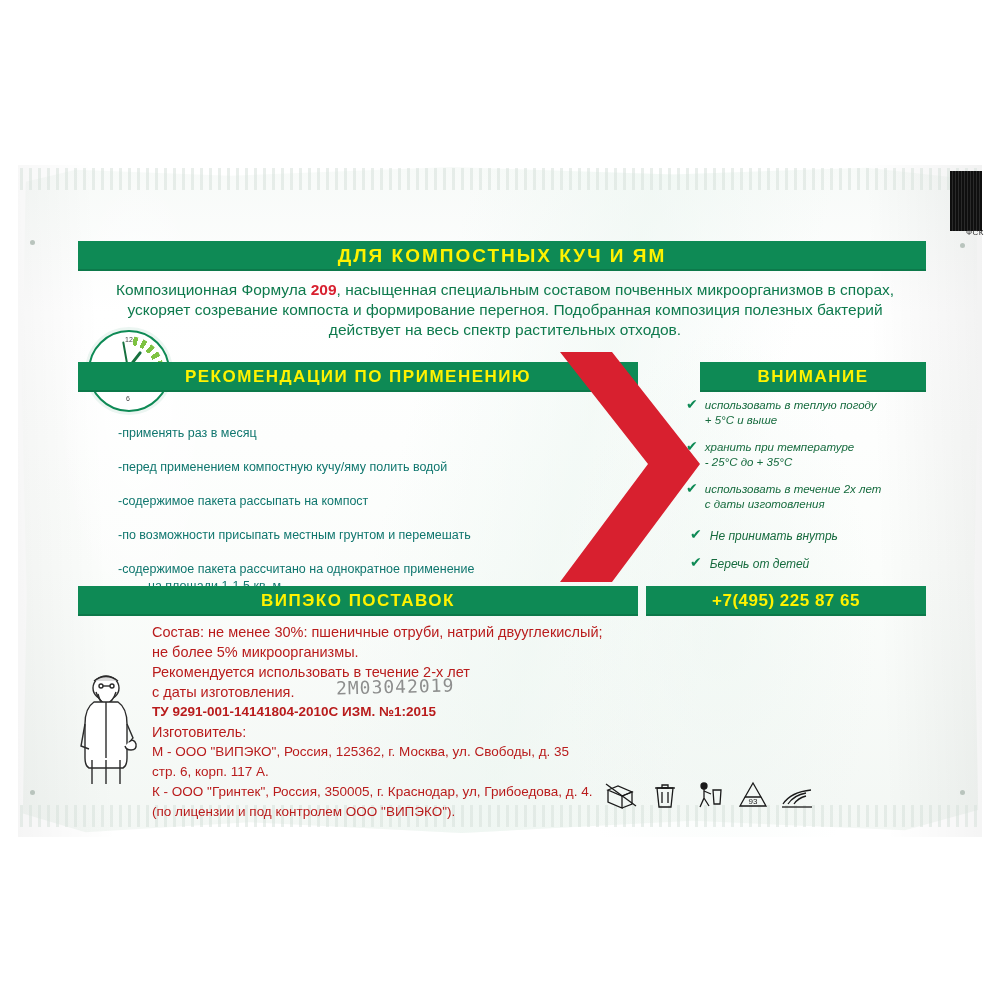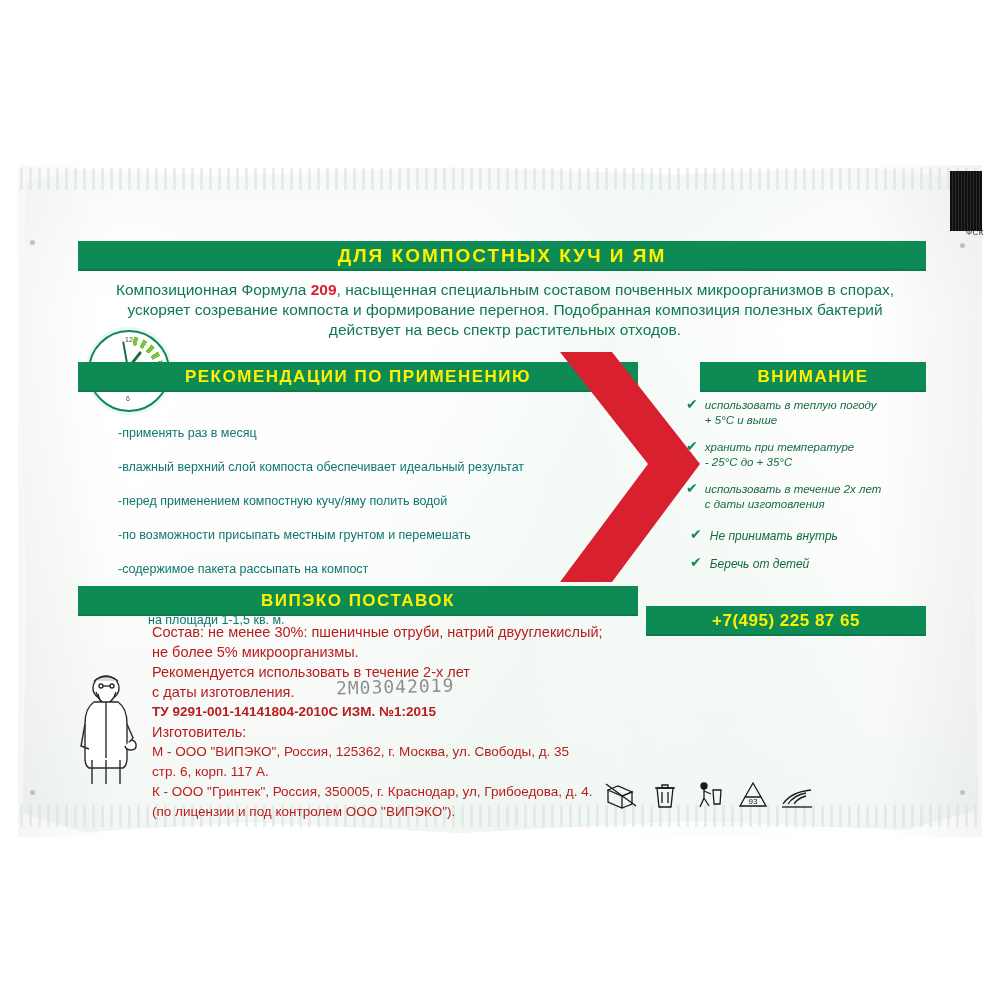--- a/index.html
+++ b/index.html
@@ -252,21 +252,21 @@
     align-items: flex-start;
   }
 
   
   #supply-bar {
     left: 78px; top: 586px; width: 560px; height: 30px;
     font-size: 17px; letter-spacing: 1.5px;
   }
   #phone-bar {
     left: 646px; top: 586px; width: 280px; height: 30px;
-    font-size: 17px; letter-spacing: 0.5px; margin-top: 20px;
+    font-size: 17px; letter-spacing: 0.5px;
   }
 
   
   #fineprint {
     position: absolute;
     left: 152px; top: 622px; width: 790px;
     color: #b91c1c;
     font-size: 14.5px;
     line-height: 20px;
   }
@@ -344,24 +344,23 @@
 
   <div class="bar" id="rec-bar">РЕКОМЕНДАЦИИ  ПО  ПРИМЕНЕНИЮ</div>
   <div class="bar" id="att-bar">ВНИМАНИЕ</div>
 
   <svg class="chevron" viewBox="0 0 140 230">
     <polygon points="0,0 52,0 140,112 52,230 0,230 88,112" fill="#d8202f"></polygon>
   </svg>
 
   <div id="rec-list">
     <div class="li"><span>-применять раз в месяц</span></div>
-    <div class="li"><span>-влажный верхний слой компоста обеспечивает идеальный результат</span></div>
     <div class="li"><span>-перед применением компостную кучу/яму полить водой</span></div>
+    <div class="li"><span>-содержимое пакета рассыпать на компост</span></div>
     <div class="li"><span>-по возможности присыпать местным грунтом и перемешать</span></div>
-    <div class="li"><span>-содержимое пакета рассыпать на компост</span></div>
     <div class="li">
       <span>-содержимое пакета рассчитано на однократное применение</span>
       <span class="sub">на площади 1-1,5 кв. м.</span>
     </div>
   </div>
 
   <div id="att-list">
     <div class="row">
       <span class="tick">✔</span>
       <span>

